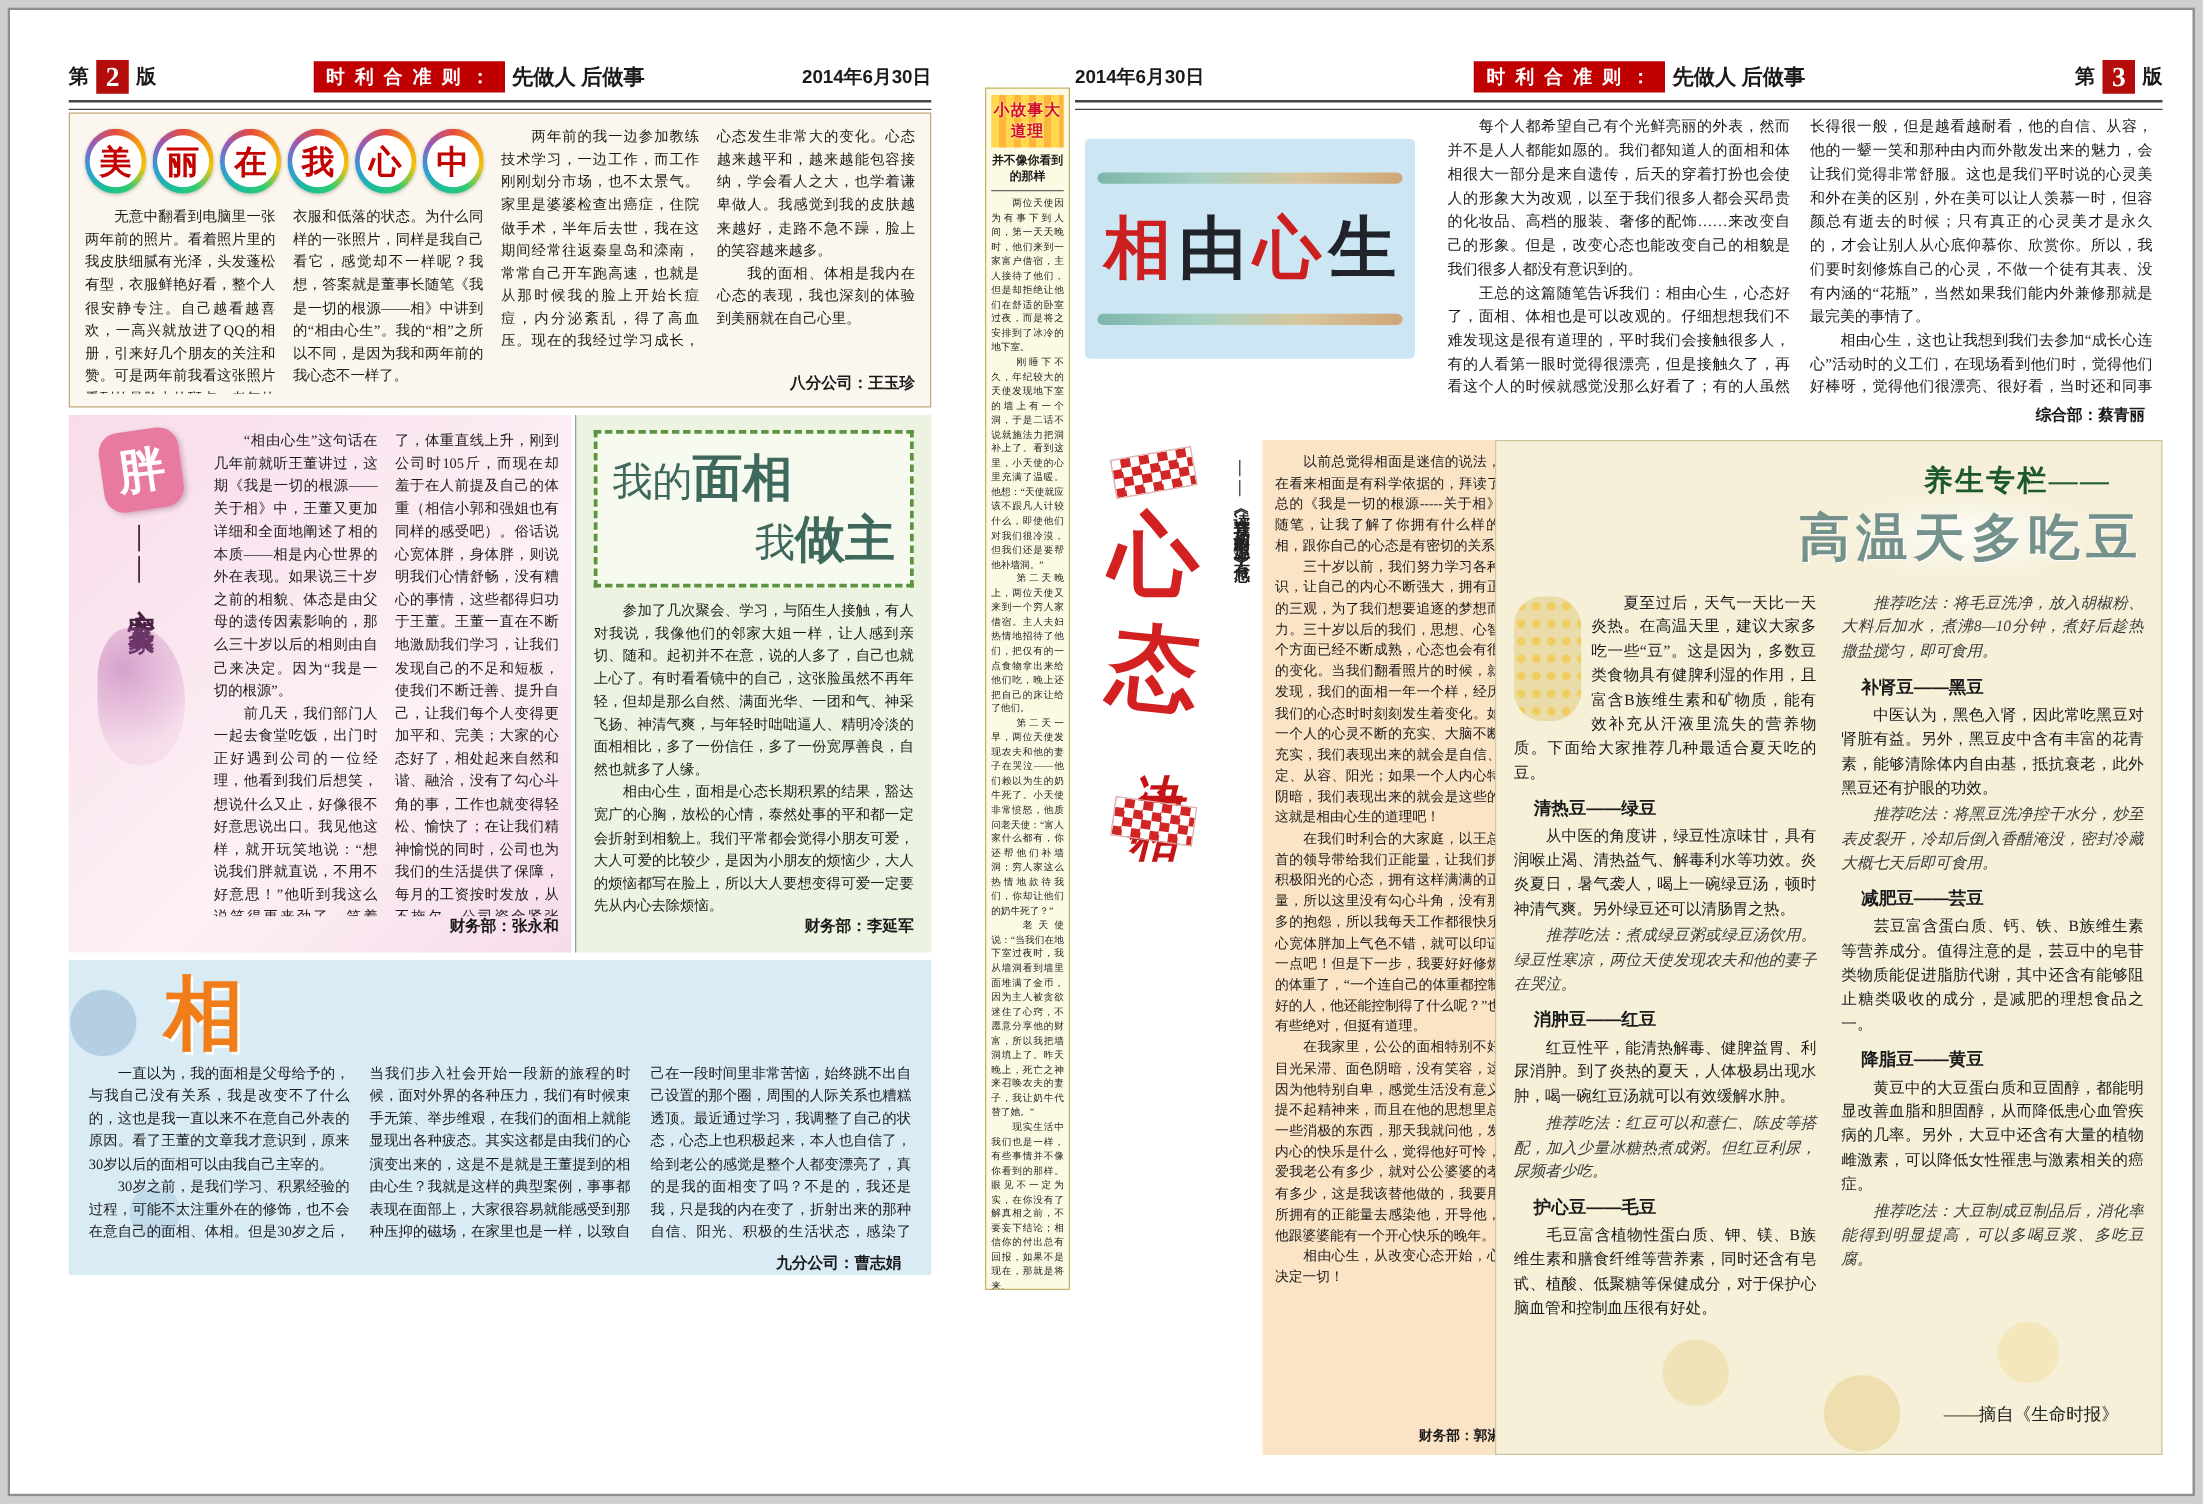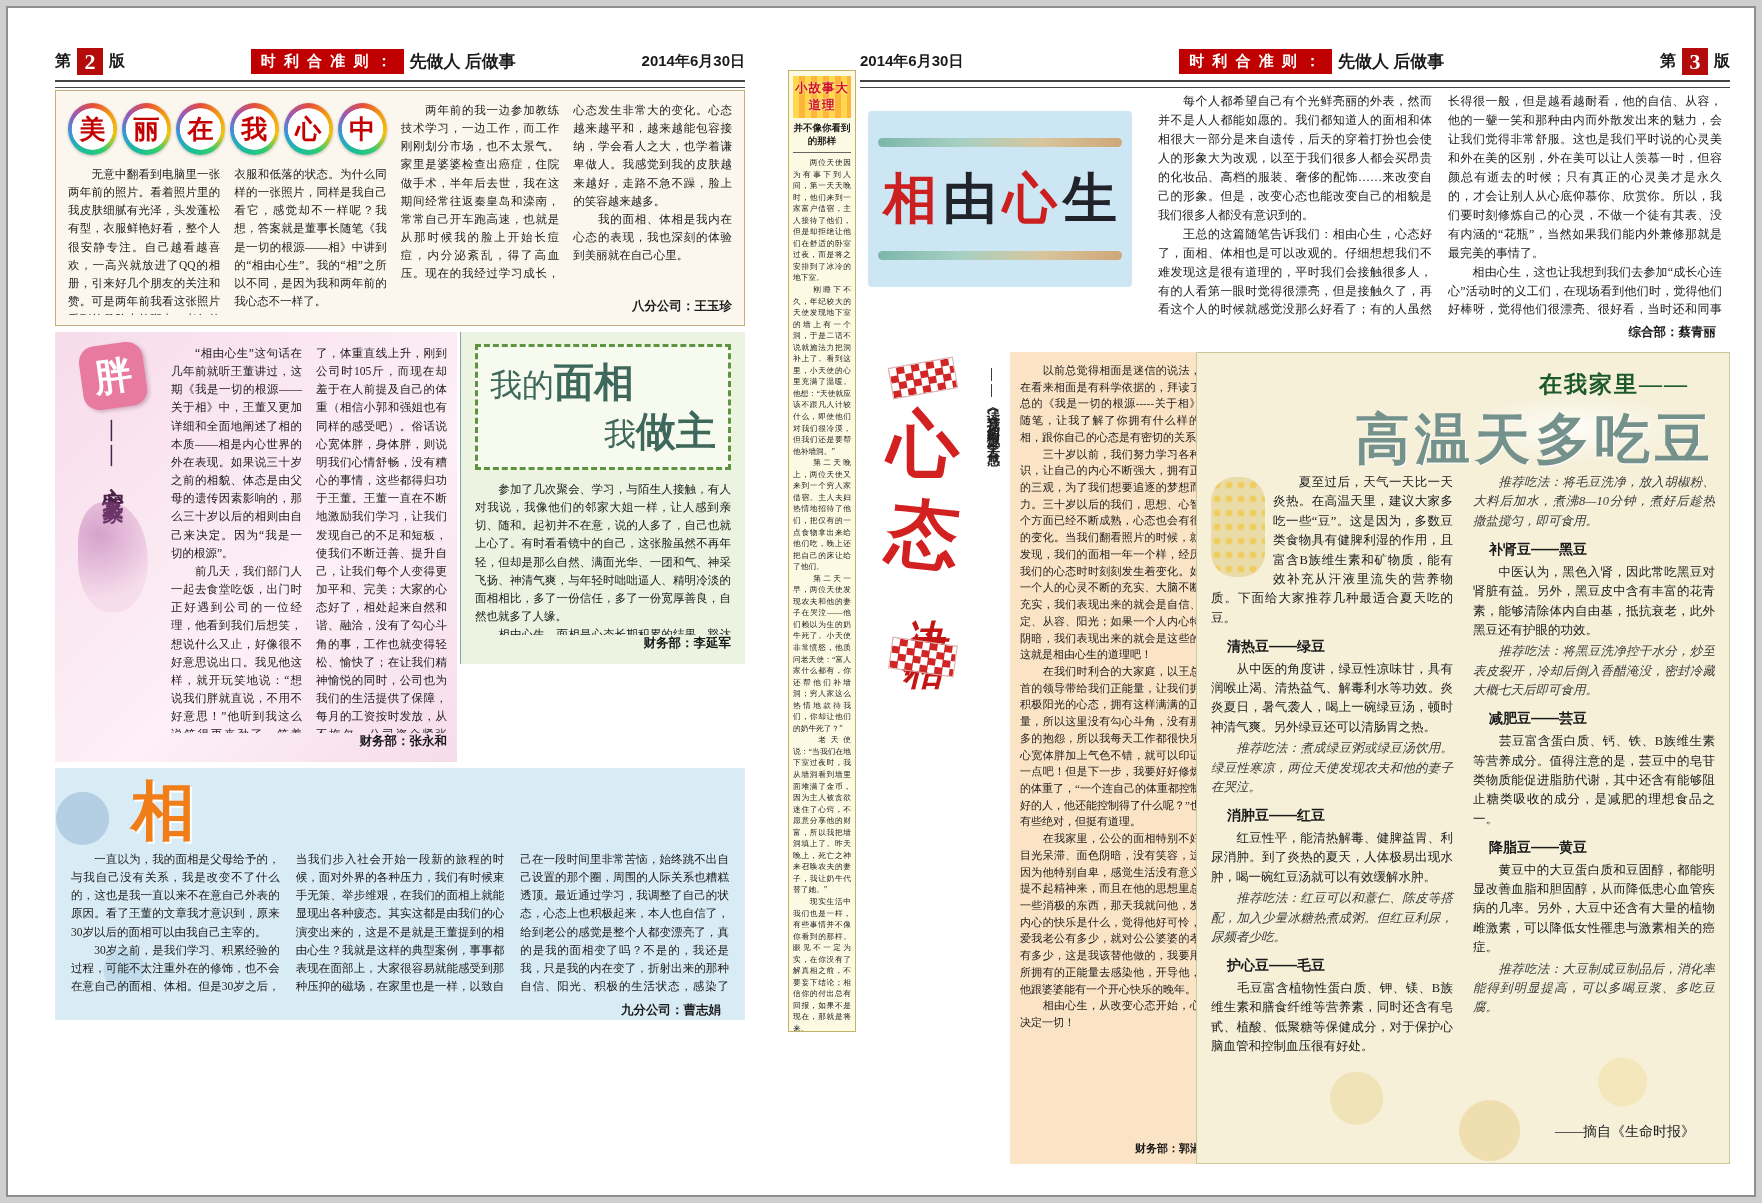--- a/index.html
+++ b/index.html
@@ -83,21 +83,21 @@
          text-align:justify;white-space:pre-line;overflow:hidden;}
   .peach-byline{position:absolute;right:10px;bottom:8px;font-weight:bold;font-size:11px;
                 font-family:Liberation Serif, serif;}
   
   .health{background:#f6f0d9;border:1px solid #cfc69b;padding:10px 14px;box-sizing:border-box;overflow:hidden;
           background-image:radial-gradient(circle at 30% 92%,rgba(240,225,180,.9) 0 26px,rgba(240,225,180,0) 27px),
                            radial-gradient(circle at 55% 96%,rgba(238,220,170,.9) 0 30px,rgba(238,220,170,0) 31px),
                            radial-gradient(circle at 80% 90%,rgba(244,230,185,.9) 0 24px,rgba(244,230,185,0) 25px);}
   .health-hd{position:relative;height:110px;}
   .health-label{position:absolute;right:26px;top:6px;color:#1d5a2b;font-weight:bold;font-size:23px;letter-spacing:2px;}
-  .health-title{position:absolute;right:0px;top:40px;color:#74918c;font-weight:bold;font-size:55px;letter-spacing:5px;
+  .health-title{position:absolute;right:0px;top:40px;color:#74918c;font-weight:bold;font-size:41px;letter-spacing:5px;
                 text-shadow:1px 1px 0 #fff;}
   .spoon{position:absolute;right:30px;top:30px;width:220px;height:70px;border-radius:50%;
          background:radial-gradient(ellipse,rgba(255,255,255,.8),rgba(255,255,255,0) 70%);}
   .corn{float:left;width:54px;height:100px;margin:4px 8px 4px 0;border-radius:24px;
         background:radial-gradient(circle at 6px 8px,#f0c84c 3px,transparent 4px) 0 0/12px 14px,#e9d9a0;opacity:.85;}
   .health-body{columns:2;column-gap:20px;height:640px;overflow:hidden;font-size:12.5px;line-height:1.55;text-align:justify;}
   .bean-head{font-weight:bold;font-size:14px;margin:8px 0 2px 16px;font-family:"Liberation Sans",sans-serif;}
   .bean-body{white-space:pre-line;margin:0;}
   .bean-tip{white-space:pre-line;margin:2px 0 0 0;font-style:italic;color:#3a3a3a;}
   .health-credit{text-align:right;font-size:14px;margin-top:10px;padding-right:20px;}
@@ -175,21 +175,21 @@
     </div>
     <div style="flex:1;display:flex;flex-direction:column;overflow:hidden;">
       <div class="body-txt cols2" style="flex:1;">　　“相由心生”这句话在几年前就听王董讲过，这期《我是一切的根源——关于相》中，王董又更加详细和全面地阐述了相的本质——相是内心世界的外在表现。如果说三十岁之前的相貌、体态是由父母的遗传因素影响的，那么三十岁以后的相则由自己来决定。因为“我是一切的根源”。
 　　前几天，我们部门人一起去食堂吃饭，出门时正好遇到公司的一位经理，他看到我们后想笑，想说什么又止，好像很不好意思说出口。我见他这样，就开玩笑地说：“想说我们胖就直说，不用不好意思！”他听到我这么说笑得更来劲了，笑着说：“这可是你们自己说的，我可没说啊！”于是我们都说：“胖了好，胖了会带来更多的财富。”当然这些都是玩笑话，但是仔细想想，也不无道理。
 　　来到公司已经七年半了，体重直线上升，刚到公司时105斤，而现在却羞于在人前提及自己的体重（相信小郭和强姐也有同样的感受吧）。俗话说心宽体胖，身体胖，则说明我们心情舒畅，没有糟心的事情，这些都得归功于王董。王董一直在不断地激励我们学习，让我们发现自己的不足和短板，使我们不断迁善、提升自己，让我们每个人变得更加平和、完美；大家的心态好了，相处起来自然和谐、融洽，没有了勾心斗角的事，工作也就变得轻松、愉快了；在让我们精神愉悦的同时，公司也为我们的生活提供了保障，每月的工资按时发放，从不拖欠。公司资金紧张时，李总就从自家拿钱给员工发工资。精神和物质都得到了满足，才让我们“胖”起来了，我们“胖”得很开心、很幸福。
 　　相由心生，我是一切的根源。</div>
       <div class="byline">财务部：张永和</div>
     </div>
   </div>
 
-  <div class="abs art-face" style="left:460px;top:332px;width:285px;height:332px;">
+  <div class="abs art-face" style="left:460px;top:332px;width:285px;height:430px;">
     <div class="face-title">
       <div class="face-t1"><span>我的</span><b>面相</b></div>
       <div class="face-t2"><span>我</span><b>做主</b></div>
     </div>
     <div class="body-txt" style="flex:1;">　　参加了几次聚会、学习，与陌生人接触，有人对我说，我像他们的邻家大姐一样，让人感到亲切、随和。起初并不在意，说的人多了，自己也就上心了。有时看看镜中的自己，这张脸虽然不再年轻，但却是那么自然、满面光华、一团和气、神采飞扬、神清气爽，与年轻时咄咄逼人、精明冷淡的面相相比，多了一份信任，多了一份宽厚善良，自然也就多了人缘。
 　　相由心生，面相是心态长期积累的结果，豁达宽广的心胸，放松的心情，泰然处事的平和都一定会折射到相貌上。我们平常都会觉得小朋友可爱，大人可爱的比较少，是因为小朋友的烦恼少，大人的烦恼都写在脸上，所以大人要想变得可爱一定要先从内心去除烦恼。
 　　要想自己有好的相貌，就要先有好的心态，要想有好的心态，就要内心和谐，我是一切的根源，我的面相我做主。</div>
     <div class="byline">财务部：李延军</div>
   </div>
 
@@ -250,21 +250,21 @@
 　　三十岁以前，我们努力学习各种知识，让自己的内心不断强大，拥有正确的三观，为了我们想要追逐的梦想而努力。三十岁以后的我们，思想、心智各个方面已经不断成熟，心态也会有很大的变化。当我们翻看照片的时候，就会发现，我们的面相一年一个样，经历让我们的心态时时刻刻发生着变化。如果一个人的心灵不断的充实、大脑不断的充实，我们表现出来的就会是自信、淡定、从容、阳光；如果一个人内心特别阴暗，我们表现出来的就会是这些的，这就是相由心生的道理吧！
 　　在我们时利合的大家庭，以王总为首的领导带给我们正能量，让我们拥有积极阳光的心态，拥有这样满满的正能量，所以这里没有勾心斗角，没有那么多的抱怨，所以我每天工作都很快乐，心宽体胖加上气色不错，就可以印证这一点吧！但是下一步，我要好好修炼我的体重了，“一个连自己的体重都控制不好的人，他还能控制得了什么呢？”也许有些绝对，但挺有道理。
 　　在我家里，公公的面相特别不好，目光呆滞、面色阴暗，没有笑容，这是因为他特别自卑，感觉生活没有意义，提不起精神来，而且在他的思想里总是一些消极的东西，那天我就问他，发自内心的快乐是什么，觉得他好可怜，我爱我老公有多少，就对公公婆婆的孝顺有多少，这是我该替他做的，我要用我所拥有的正能量去感染他，开导他，让他跟婆婆能有一个开心快乐的晚年。
 　　相由心生，从改变心态开始，心态决定一切！</div>
     <div class="peach-byline">财务部：郭淑玲</div>
   </div>
 
   <div class="abs health" style="left:1196px;top:352px;width:534px;height:812px;">
     <div class="health-hd">
       <div class="spoon"></div>
-      <div class="health-label">在我家里——</div>
+      <div class="health-label">养生专栏——</div>
       <div class="health-title">高温天多吃豆</div>
     </div>
     <div class="health-body">
       <div class="corn"></div>
       <p class="bean-body">　　夏至过后，天气一天比一天炎热。在高温天里，建议大家多吃一些“豆”。这是因为，多数豆类食物具有健脾利湿的作用，且富含B族维生素和矿物质，能有效补充从汗液里流失的营养物质。下面给大家推荐几种最适合夏天吃的豆。</p>
       <div class="bean-head">清热豆——绿豆</div>
       <p class="bean-body">　　从中医的角度讲，绿豆性凉味甘，具有润喉止渴、清热益气、解毒利水等功效。炎炎夏日，暑气袭人，喝上一碗绿豆汤，顿时神清气爽。另外绿豆还可以清肠胃之热。</p>
       <p class="bean-tip">　　推荐吃法：煮成绿豆粥或绿豆汤饮用。绿豆性寒凉，两位天使发现农夫和他的妻子在哭泣。</p>
       <div class="bean-head">消肿豆——红豆</div>
       <p class="bean-body">　　红豆性平，能清热解毒、健脾益胃、利尿消肿。到了炎热的夏天，人体极易出现水肿，喝一碗红豆汤就可以有效缓解水肿。</p>

